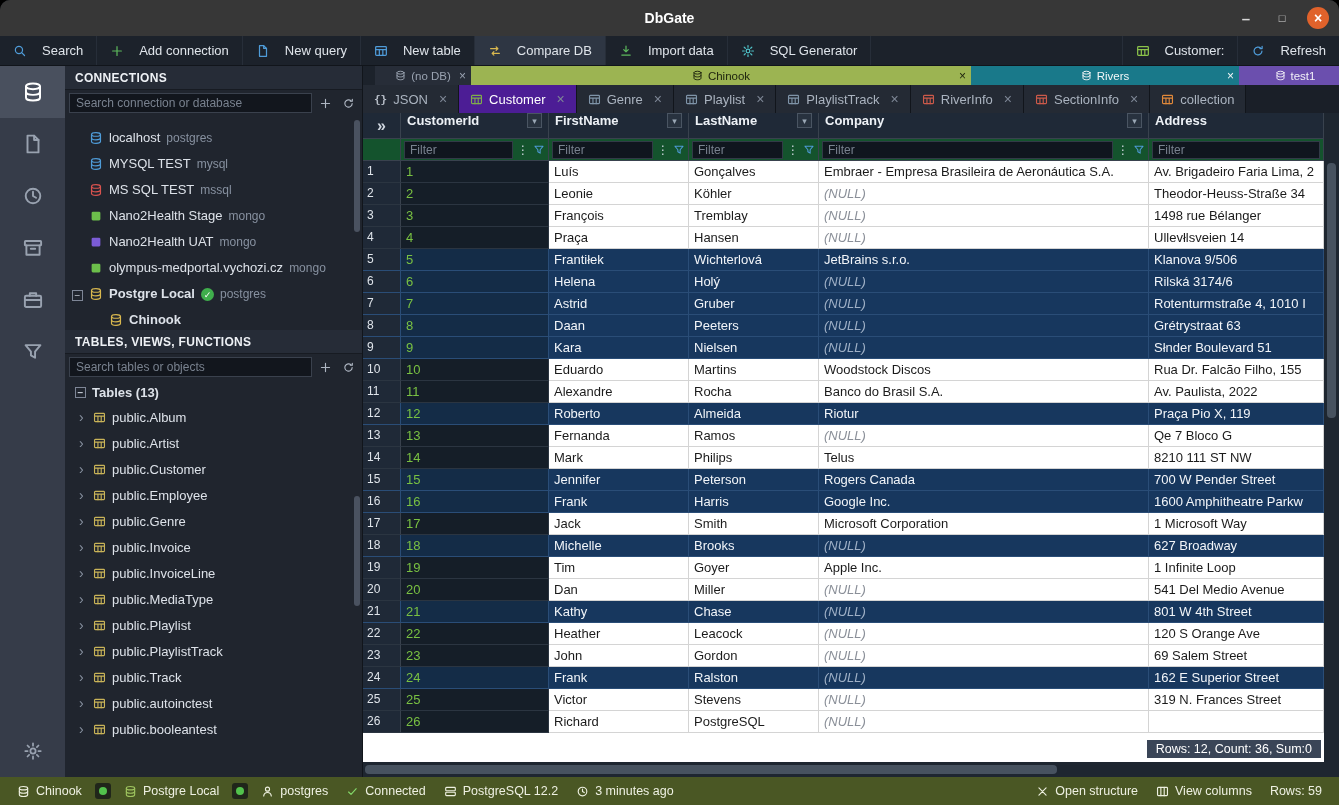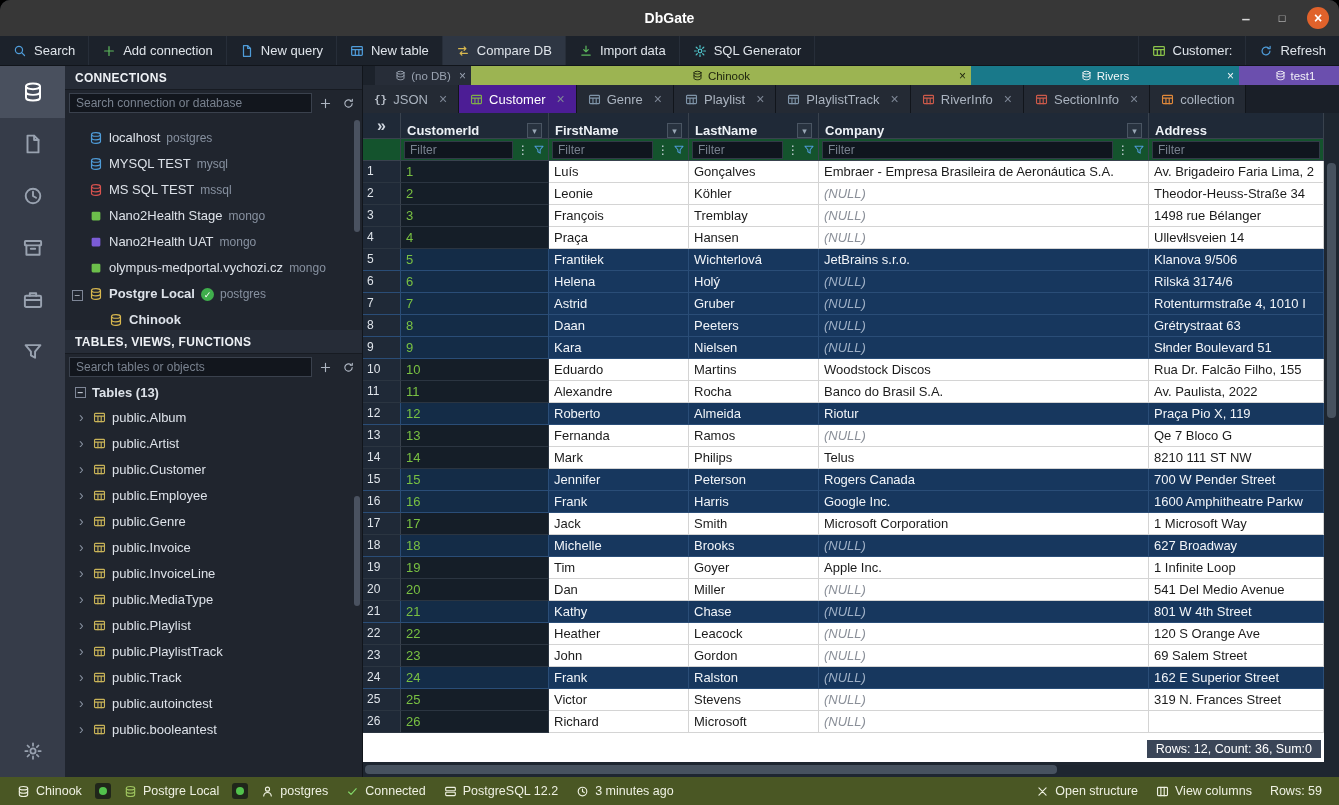--- a/index.html
+++ b/index.html
@@ -14,21 +14,21 @@
   .wc{color:#d8d8d8;font-size:15px;width:22px;height:22px;display:flex;align-items:center;justify-content:center}
   .wc.maximize{font-size:11px}
   .wc.close{background:#e0622b;border-radius:50%;color:#ffffff;font-size:14px;font-weight:bold}
   
   .menubar{height:29px;background:#232326;display:flex;align-items:center;padding:0 8px;gap:2px;flex:none}
   .menu-item{color:#e8e8e8;font-size:13.5px;padding:4px 9px}
   
   .toolbar{height:30px;background:#1c222b;display:flex;align-items:stretch;border-bottom:1px solid #11151b;flex:none}
   .tb-left,.tb-right{display:flex;align-items:stretch}
   .tb-right{margin-left:auto}
-  .tb-item{display:flex;align-items:center;gap:7px;padding:0 13px;color:#dfe4ea;font-size:13px;border-right:1px solid #272e39;white-space:nowrap}
+  .tb-item{display:flex;align-items:center;gap:15px;padding:0 13px;color:#dfe4ea;font-size:13px;border-right:1px solid #272e39;white-space:nowrap}
   .tb-right .tb-item{border-left:1px solid #272e39;border-right:none}
   .tb-item.active{background:#2e3643}
   
   .main{flex:1;display:flex;min-height:0}
   .rail{width:65px;background:#363c49;display:flex;flex-direction:column;flex:none}
   .rail-item{height:52px;display:flex;align-items:center;justify-content:center;color:#99a2b0}
   .rail-item.active{background:#49505e;color:#fff}
   .rail-spacer{flex:1}
   
   .sidepanel{width:298px;background:#20252e;border-right:1px solid #11151b;display:flex;flex-direction:column;color:#dde2e9;flex:none;overflow:hidden}
@@ -62,21 +62,21 @@
   .ft{display:flex;align-items:center;gap:6px;padding:0 11px;font-size:13px;color:#aab3bf;background:#242a34;border-right:1px solid #11151b;white-space:nowrap}
   .ft.active{background:#4c1d95;color:#fff}
   .ft .x{color:#7e8796;font-size:14px;margin-left:5px}
   
   .grid-wrap{flex:1;position:relative;background:#fff;overflow:hidden;display:flex;flex-direction:column;min-height:0}
   .gh,.gf{display:flex;flex:none}
   .gh{height:26px;background:#1f2937}
   .gf{height:22px;background:#14532d}
   .corner{width:38px;flex:none;display:flex;align-items:center;justify-content:center;color:#cfd6df;font-weight:bold;
     border-right:1px solid #39424e;border-bottom:1px solid #39424e}
-  .hc{display:flex;align-items:flex-end;padding:0 6px;color:#edf1f6;font-weight:bold;font-size:13px;
+  .hc{display:flex;align-items:flex-start;padding:0 6px;color:#edf1f6;font-weight:bold;font-size:13px;
     border-right:1px solid #39424e;border-bottom:1px solid #39424e;flex:none;overflow:hidden}
   .dd{margin-left:auto;width:15px;height:15px;border:1px solid #4a5563;background:#28323f;color:#9aa7b5;font-size:9px;
     display:flex;align-items:center;justify-content:center;flex:none}
   .fc{display:flex;align-items:center;gap:3px;padding:1px 3px;border-right:1px solid #39424e;border-bottom:1px solid #39424e;flex:none;overflow:hidden}
   .fc input{flex:1;min-width:0;height:18px;background:#10161e;border:1px solid #323b47;color:#cfd5dd;font-size:12px;padding:0 5px;outline:none}
   .fc input::placeholder{color:#79828f}
   .kebab{color:#cfd6df;font-size:12px;padding:0 1px}
   .funwrap{display:inline-flex;align-items:center}
   .gb{flex:1;overflow:hidden;background:#fff}
   .gr{display:flex;height:22px}
@@ -1032,21 +1032,21 @@
               <div class="cell idc" style="width:148px">25</div>
               <div class="cell" style="width:140px">Victor</div>
               <div class="cell" style="width:130px">Stevens</div>
               <div class="cell" style="width:330px"><span class="nullv">(NULL)</span></div>
               <div class="cell" style="width:175px">319 N. Frances Street</div>
             </div>
             <div class="gr">
               <div class="cell rn">26</div>
               <div class="cell idc" style="width:148px">26</div>
               <div class="cell" style="width:140px">Richard</div>
-              <div class="cell" style="width:130px">Microsoft</div>
+              <div class="cell" style="width:130px">PostgreSQL</div>
               <div class="cell" style="width:330px"><span class="nullv">(NULL)</span></div>
               <div class="cell" style="width:175px"></div>
             </div>
           </div>
         <div class="hscroll">
             <div class="thumb"></div>
           </div>
         <div class="vscroll">
             <div class="thumb"></div>
           </div>

